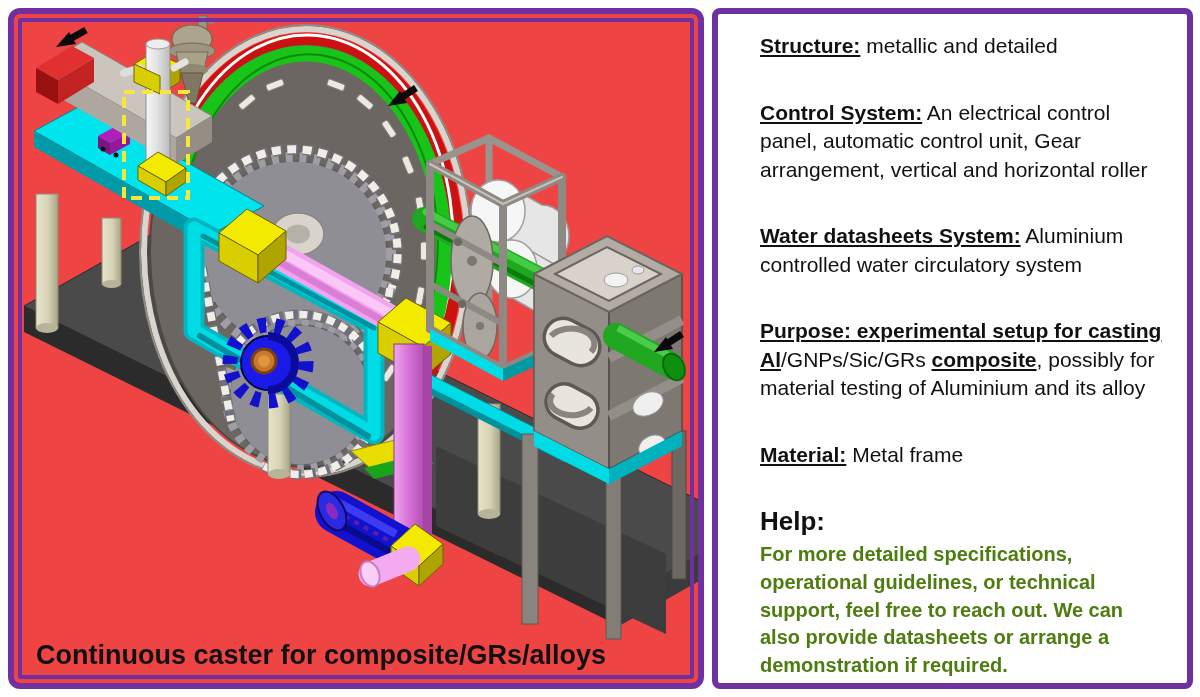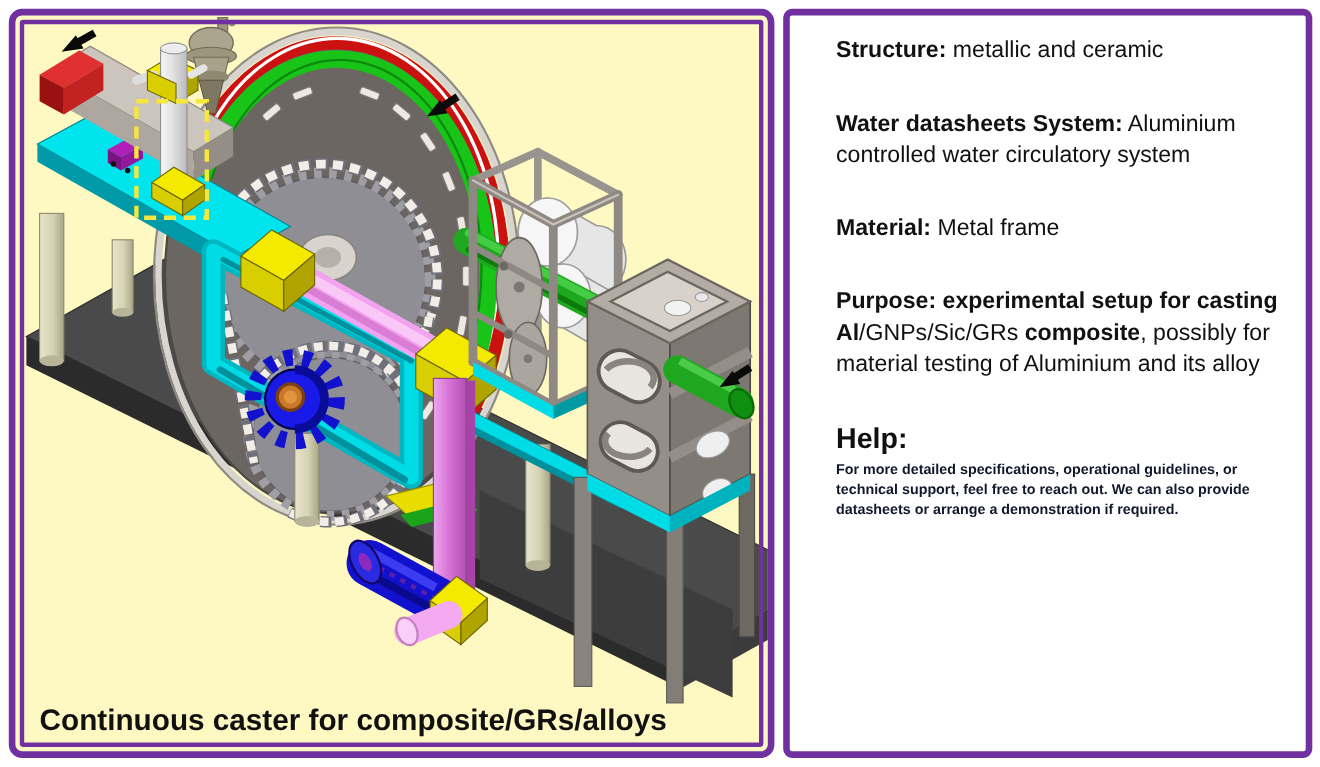--- a/index.html
+++ b/index.html
@@ -1,31 +1,31 @@
 <!DOCTYPE html>
 <html><head>
 <meta charset="utf-8">
 <style>
   html,body{margin:0;padding:0;background:#ffffff;}
   #stage{position:relative;width:1200px;height:697px;background:#ffffff;overflow:hidden;
          font-family:"Liberation Sans",sans-serif;}
   
   .left-panel{position:absolute;left:8px;top:8px;width:696px;height:681px;box-sizing:border-box;
-              border:6px solid #7030A0;border-radius:12px;background:#fef9c3;}
+              border:6px solid #7030A0;border-radius:12px;background:#ef4444;}
   .left-inner{position:absolute;left:4px;top:4px;right:4px;bottom:4px;border:4px solid #7030A0;
               border-radius:3px;pointer-events:none;}
   .left-panel svg{position:absolute;left:0;top:0;width:684px;height:669px;}
   
   .right-panel{position:absolute;left:712px;top:8px;width:481px;height:681px;box-sizing:border-box;
                border:6px solid #7030A0;border-radius:8px;background:#fff;
                padding:18px 22px 10px 42px;overflow:hidden;}
   .info-section{font-size:21px;line-height:1.36;color:#111;margin:0 0 38px 0;}
-  .info-section b{font-weight:bold;}
+  .info-section b{font-weight:bold;text-decoration:underline;}
   .help-title{font-size:26px;font-weight:bold;color:#111;margin:16px 0 4px 0;line-height:1.15;}
-  .help-body{font-size:13px;font-weight:bold;color:#0f172a;line-height:1.38;margin:0;}
+  .help-body{font-size:20px;font-weight:bold;color:#4d7c0f;line-height:1.38;margin:0;}
 </style>
 </head>
 <body>
 <div id="stage">
 
 <div class="left-panel">
   <svg viewBox="8 8 684 669" xmlns="http://www.w3.org/2000/svg">
     <defs>
       <linearGradient id="legG" x1="0" y1="0" x2="1" y2="0">
         <stop offset="0" stop-color="#E8E4CC"></stop>
@@ -307,22 +307,23 @@
       <polygon points="648,346 667,343 660,331" fill="#0A0A0A"></polygon>
     </g>
 
     <text x="30" y="658" font-size="27" font-weight="bold" fill="#111111">Continuous caster for composite/GRs/alloys</text>
   </svg>
   <div class="left-inner"></div>
 </div>
 
 <div class="right-panel">
   <div id="info-sections">
-        <p class="info-section"><b>Structure:</b><span> metallic and ceramic</span></p>
+        <p class="info-section"><b>Structure:</b><span> metallic and detailed</span></p>
+        <p class="info-section"><b>Control System:</b><span> An electrical control panel, automatic control unit, Gear arrangement, vertical and horizontal roller</span></p>
         <p class="info-section"><b>Water datasheets  System:</b><span> Aluminium controlled water circulatory system</span></p>
+        <p class="info-section"><b>Purpose: experimental setup for casting Al</b><span>/GNPs/Sic/GRs </span><b>composite</b><span>, possibly for material testing of Aluminium and its alloy</span></p>
         <p class="info-section"><b>Material:</b><span> Metal frame</span></p>
-        <p class="info-section"><b>Purpose: experimental setup for casting Al</b><span>/GNPs/Sic/GRs </span><b>composite</b><span>, possibly for material testing of Aluminium and its alloy</span></p>
       </div>
   <div class="help-title">Help:</div>
   <p class="help-body">For more detailed specifications, operational guidelines, or technical support, feel free to reach out. We can also provide datasheets or arrange a demonstration if required.</p>
 </div>
 
 </div>
 
 </body></html>

